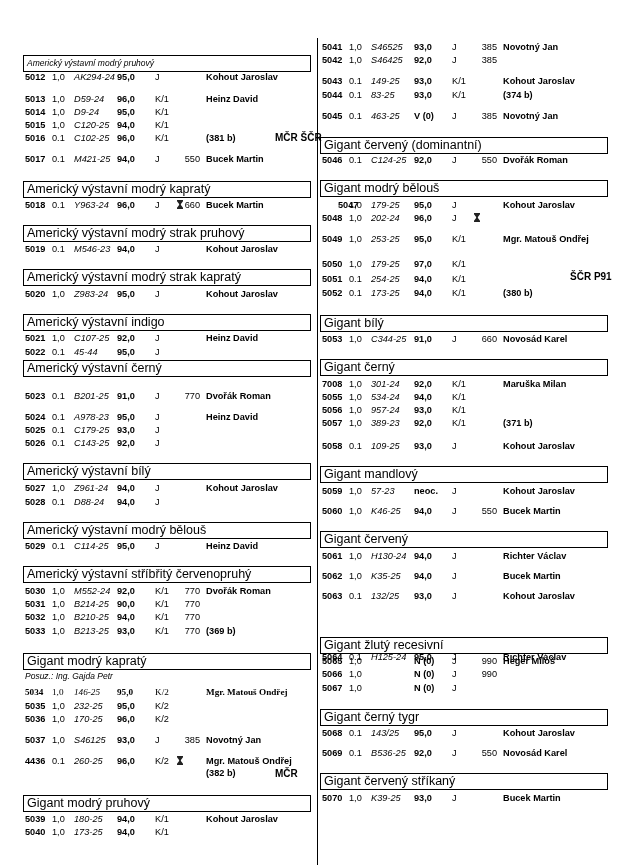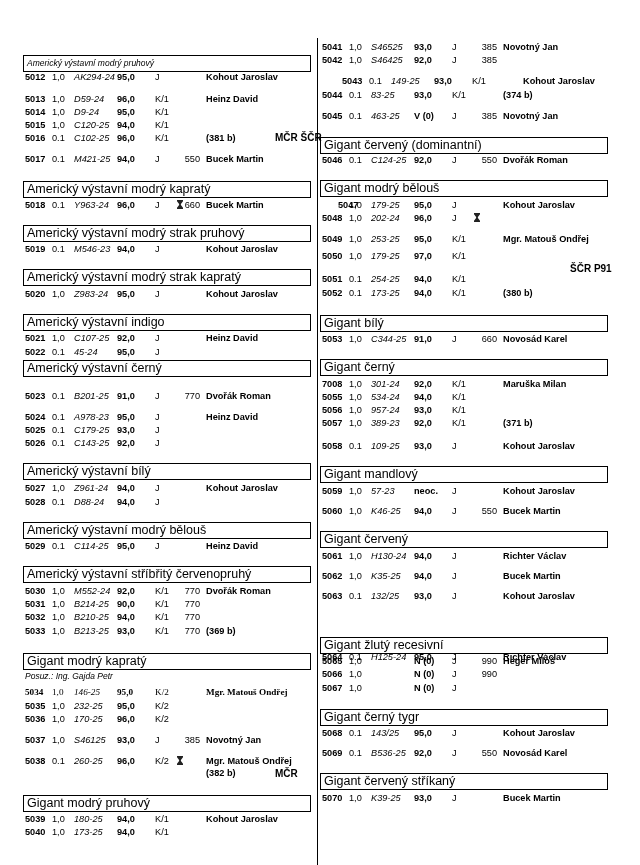--- a/index.html
+++ b/index.html
@@ -118,21 +118,21 @@
         <span class="f-id" style="left: 0px;">5021</span>
         <span class="f-sex" style="left: 27px;">1,0</span>
         <span class="f-ring" style="left: 49px;">C107-25</span>
         <span class="f-score" style="left: 92px; width: auto; text-align: left;">92,0</span>
         <span class="f-grade" style="left: 130px;">J</span>
         <span class="f-name" style="left: 181px;">Heinz David</span>
       </div>
       <div class="row" style="left: 25px; top: 346px; width: 285px;">
         <span class="f-id" style="left: 0px;">5022</span>
         <span class="f-sex" style="left: 27px;">0.1</span>
-        <span class="f-ring" style="left: 49px;">45-24</span>
+        <span class="f-ring" style="left: 49px;">45-44</span>
         <span class="f-score" style="left: 92px; width: auto; text-align: left;">95,0</span>
         <span class="f-grade" style="left: 130px;">J</span>
       </div>
       <div class="hdr left" style="top: 360px;">Americký výstavní černý</div>
       <div class="row" style="left: 25px; top: 390px; width: 285px;">
         <span class="f-id" style="left: 0px;">5023</span>
         <span class="f-sex" style="left: 27px;">0.1</span>
         <span class="f-ring" style="left: 49px;">B201-25</span>
         <span class="f-score" style="left: 92px; width: auto; text-align: left;">91,0</span>
         <span class="f-grade" style="left: 130px;">J</span>
@@ -248,21 +248,21 @@
       <div class="row" style="left: 25px; top: 734px; width: 285px;">
         <span class="f-id" style="left: 0px;">5037</span>
         <span class="f-sex" style="left: 27px;">1,0</span>
         <span class="f-ring" style="left: 49px;">S46125</span>
         <span class="f-score" style="left: 92px; width: auto; text-align: left;">93,0</span>
         <span class="f-grade" style="left: 130px;">J</span>
         <span class="f-num" style="left: 157px; width: 18px;">385</span>
         <span class="f-name" style="left: 181px;">Novotný Jan</span>
       </div>
       <div class="row" style="left: 25px; top: 755px; width: 285px;">
-        <span class="f-id" style="left: 0px;">5038</span>
+        <span class="f-id" style="left: 0px;">4436</span>
         <span class="f-sex" style="left: 27px;">0.1</span>
         <span class="f-ring" style="left: 49px;">260-25</span>
         <span class="f-score" style="left: 92px; width: auto; text-align: left;">96,0</span>
         <span class="f-grade" style="left: 130px;">K/2</span>
         <span class="f-name" style="left: 181px;">Mgr. Matouš Ondřej</span>
         <span class="f-icon" style="left: 152px; top: 1px;"><i class="trophy"></i></span>
         <span class="f-note" style="left: 181px; top: 12px;">(382 b)</span>
         <span class="f-award" style="left: 250px; top: 13px;">MČR</span>
       </div>
       <div class="hdr left" style="top: 795px;">Gigant modrý pruhový</div>
@@ -293,21 +293,21 @@
         <span class="f-name" style="left: 181px;">Novotný Jan</span>
       </div>
       <div class="row" style="left: 322px; top: 54px; width: 285px;">
         <span class="f-id" style="left: 0px;">5042</span>
         <span class="f-sex" style="left: 27px;">1,0</span>
         <span class="f-ring" style="left: 49px;">S46425</span>
         <span class="f-score" style="left: 92px; width: auto; text-align: left;">92,0</span>
         <span class="f-grade" style="left: 130px;">J</span>
         <span class="f-num" style="left: 157px; width: 18px;">385</span>
       </div>
-      <div class="row" style="left: 322px; top: 75px; width: 285px; margin-left: 20px;">
+      <div class="row" style="left: 322px; top: 75px; width: 285px;">
         <span class="f-id" style="left: 0px;">5043</span>
         <span class="f-sex" style="left: 27px;">0.1</span>
         <span class="f-ring" style="left: 49px;">149-25</span>
         <span class="f-score" style="left: 92px; width: auto; text-align: left;">93,0</span>
         <span class="f-grade" style="left: 130px;">K/1</span>
         <span class="f-name" style="left: 181px;">Kohout Jaroslav</span>
       </div>
       <div class="row" style="left: 322px; top: 89px; width: 285px;">
         <span class="f-id" style="left: 0px;">5044</span>
         <span class="f-sex" style="left: 27px;">0.1</span>
@@ -353,21 +353,21 @@
         <span class="f-icon" style="left: 152px; top: 1px;"><i class="trophy"></i></span>
       </div>
       <div class="row" style="left: 322px; top: 233px; width: 285px;">
         <span class="f-id" style="left: 0px;">5049</span>
         <span class="f-sex" style="left: 27px;">1,0</span>
         <span class="f-ring" style="left: 49px;">253-25</span>
         <span class="f-score" style="left: 92px; width: auto; text-align: left;">95,0</span>
         <span class="f-grade" style="left: 130px;">K/1</span>
         <span class="f-name" style="left: 181px;">Mgr. Matouš Ondřej</span>
       </div>
-      <div class="row" style="left: 322px; top: 250px; width: 285px;">
+      <div class="row" style="left: 322px; top: 258px; width: 285px;">
         <span class="f-id" style="left: 0px;">5050</span>
         <span class="f-sex" style="left: 27px;">1,0</span>
         <span class="f-ring" style="left: 49px;">179-25</span>
         <span class="f-score" style="left: 92px; width: auto; text-align: left;">97,0</span>
         <span class="f-grade" style="left: 130px;">K/1</span>
         <span class="f-award" style="left: 248px; top: 13px;">ŠČR P91</span>
       </div>
       <div class="row" style="left: 322px; top: 273px; width: 285px;">
         <span class="f-id" style="left: 0px;">5051</span>
         <span class="f-sex" style="left: 27px;">0.1</span>

